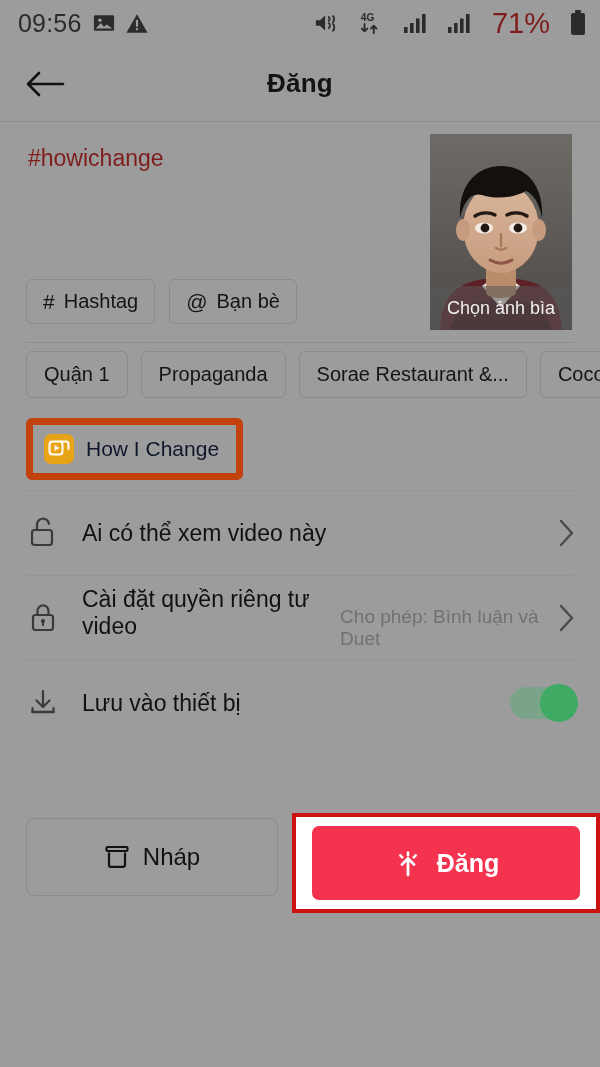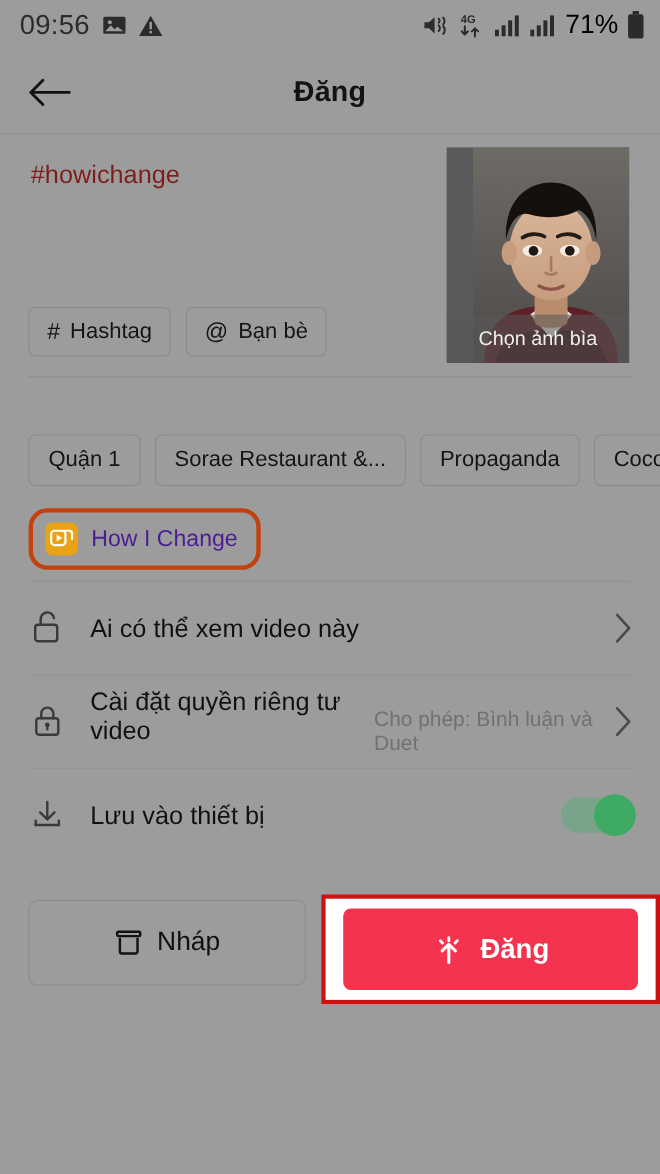--- a/index.html
+++ b/index.html
@@ -42,25 +42,25 @@
   .status-time {
     font-size: 25px;
     letter-spacing: 0.2px;
     color: #2b2b2b;
     font-weight: 400;
   }
   .status-right {
     margin-left: auto;
     display: flex;
     align-items: center;
-    gap: 8px;
+    gap: 20px;
   }
   .status-battery-text {
-    font-size: 24px;
-    color: #000000;
+    font-size: 29px;
+    color: #7f1d1d;
     text-align: right;
   }
   .ic { display: block; }
 
   
   .header {
     height: 76px;
     flex: 0 0 76px;
     position: relative;
     display: flex;
@@ -129,21 +129,20 @@
 
   
   .cover-thumb {
     position: absolute;
     right: 28px;
     top: 12px;
     width: 142px;
     height: 196px;
     overflow: hidden;
     background: #5a5a5a;
-    padding-left: 24px;
   }
   .cover-thumb svg { display: block; }
   .cover-label {
     position: absolute;
     left: 0;
     right: 0;
     bottom: 0;
     height: 44px;
     background: rgba(90,90,90,0.55);
     color: #efefef;
@@ -200,36 +199,35 @@
   .chip-row-scroll {
     display: flex;
     gap: 13px;
     padding: 8px 0 6px 26px;
     overflow: hidden;
     white-space: nowrap;
   }
   .chip-row-scroll .chip {
     padding: 11px 17px;
     font-size: 20px;
-    margin-top: 44px;
   }
 
   .chip-row-effect {
     padding: 14px 0 10px 26px;
     display: flex;
   }
   .effect-chip {
-    border: 4px solid #c2410c;
-    border-radius: 17px;
+    border: 7px solid #c2410c;
+    border-radius: 6px;
     padding: 9px 17px 9px 11px;
     display: flex;
     align-items: center;
     gap: 12px;
     font-size: 21px;
-    color: #4c1d95;
+    color: #0f172a;
   }
   .effect-badge {
     width: 30px;
     height: 30px;
     border-radius: 7px;
     background: #e8a317;
     display: flex;
     align-items: center;
     justify-content: center;
     position: relative;
@@ -456,22 +454,22 @@
       </svg>
       <div class="cover-label">Chọn ảnh bìa</div>
     </div>
   </div>
 
   <div class="divider-inset"></div>
 
 
   <div class="chip-row-scroll">
     <div class="chip">Quận 1</div>
+    <div class="chip">Propaganda</div>
     <div class="chip">Sorae Restaurant &amp;...</div>
-    <div class="chip">Propaganda</div>
     <div class="chip">CocoDak -</div>
   </div>
 
   <div class="chip-row-effect">
     <div class="effect-chip">
       <span class="effect-badge">
         <svg class="ic" width="22" height="22" viewBox="0 0 22 22">
           <rect x="1.5" y="3.5" width="13" height="13" rx="3" fill="none" stroke="#ffffff" stroke-width="2"></rect>
           <path d="M13 3.5h5a2.5 2.5 0 012.5 2.5v5" fill="none" stroke="#ffffff" stroke-width="2" stroke-linecap="round"></path>
           <path d="M6.5 7l5 3-5 3z" fill="#ffffff"></path>

